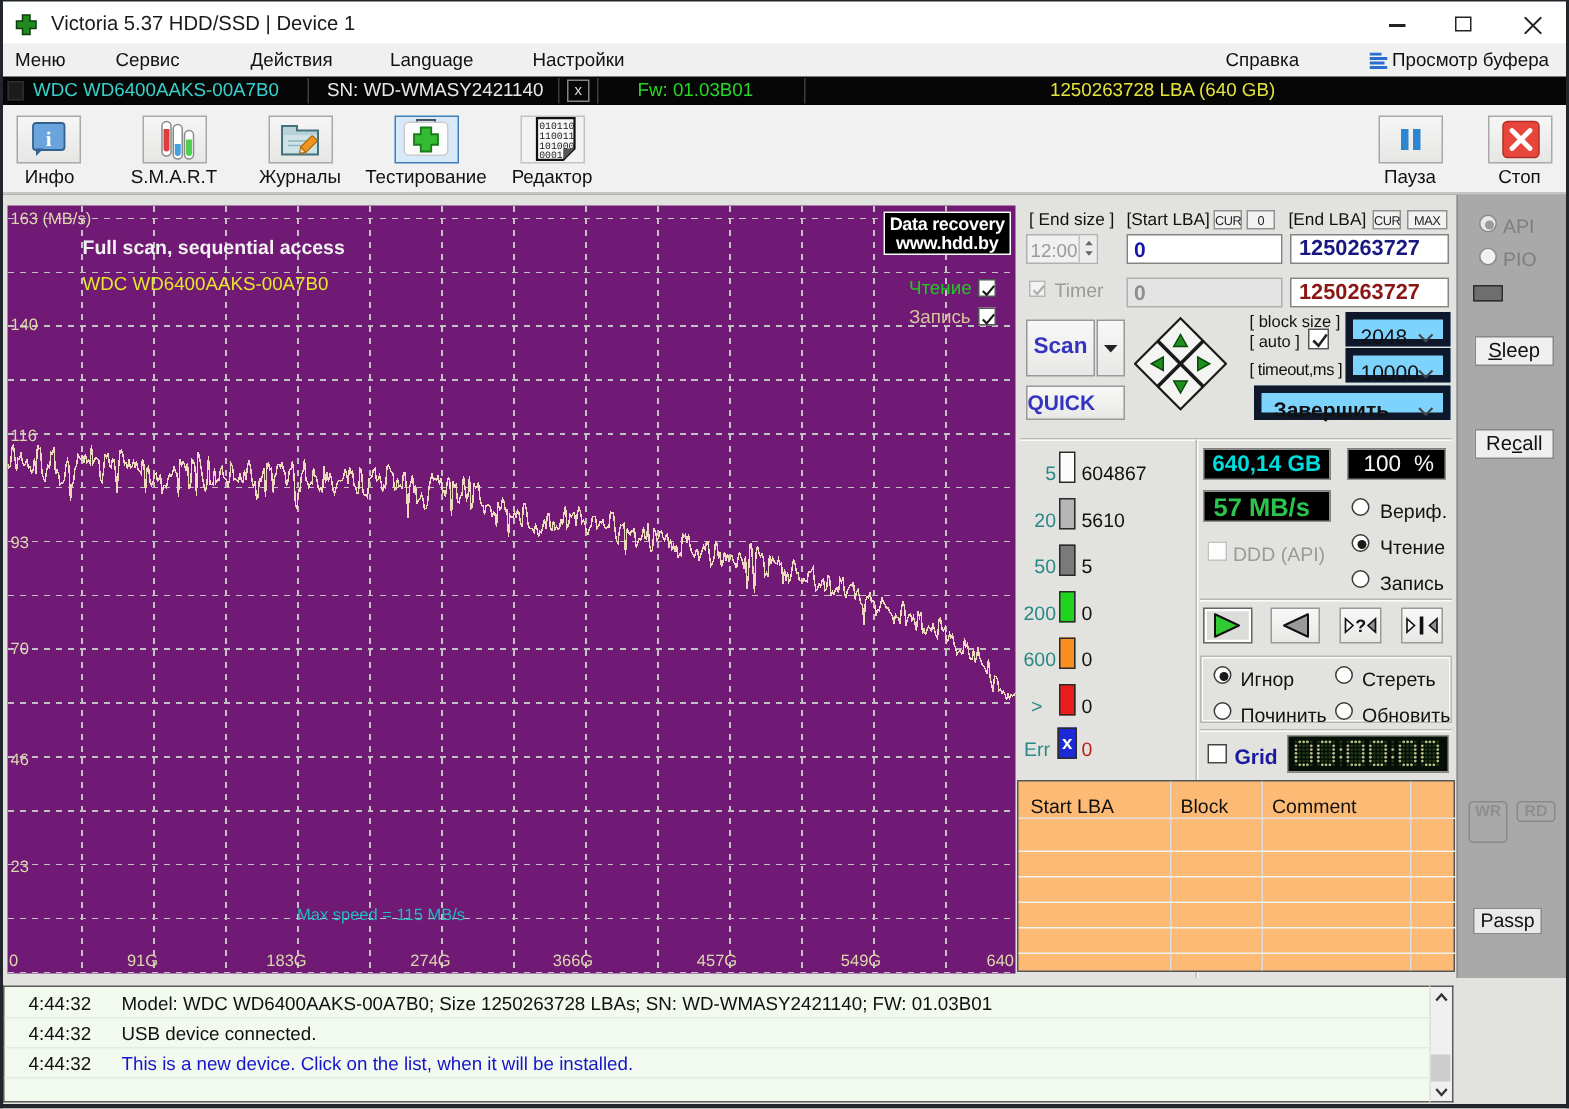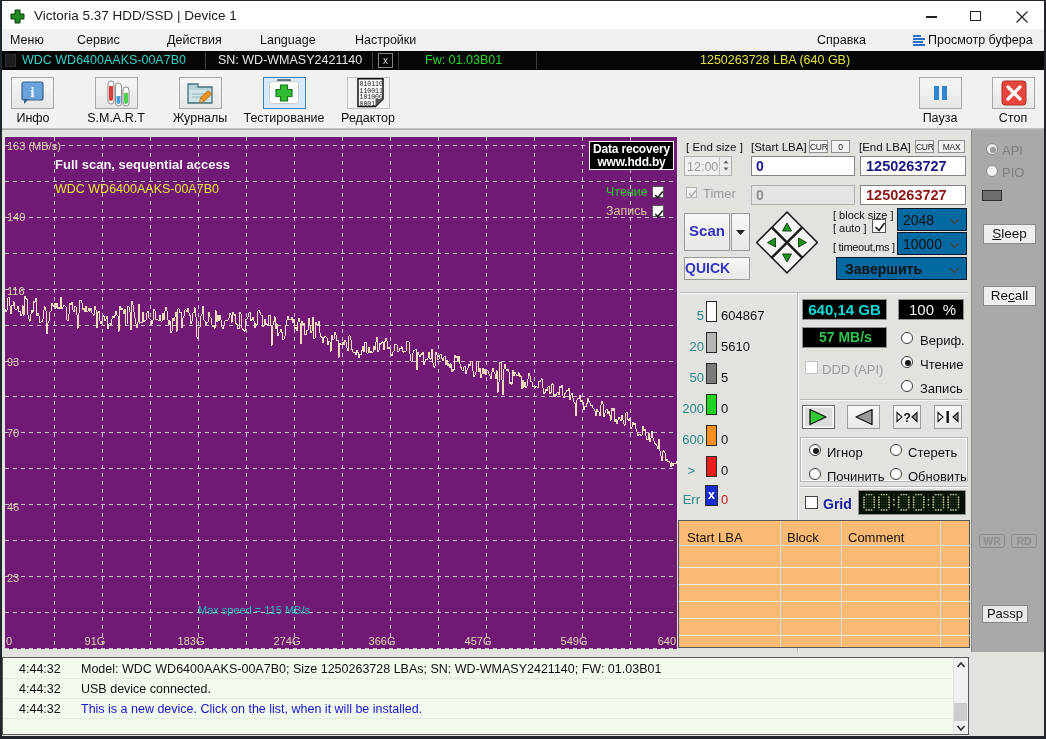--- a/index.html
+++ b/index.html
@@ -26,21 +26,21 @@
   #sidebar { position:absolute; left:971px; top:0px; width:75px; height:523px; background:#a9a9a9; border-left:1px solid #8a8a8a; }
   
   #logarea { left:0; top:652px; width:1046px; height:85px; background:#e2e2de; }
   #logbox { position:absolute; left:2px; top:5px; width:951px; height:78px; background:#f2f9ef; border:1px solid #5a5a5a; border-right:none; font-size:12.5px; color:#111; }
   #logscroll { position:absolute; left:953px; top:5px; width:16px; height:78px; background:#f0f0f0; border:1px solid #5a5a5a; border-left:1px solid #e0e0e0; }
   #logside { position:absolute; left:971px; top:0px; width:75px; height:85px; background:#a9a9a9; }
   #bottomborder { left:0; top:736px; width:1046px; height:3px; background:#20262b; z-index:50; }
   .led { background:#000; color:#00e5e5; }
   .sbtn { background:#f2f2f2; border:1px solid #909090; font-size:8.5px; color:#222; text-align:center; line-height:12px; letter-spacing:-0.3px; }
   .btn  { background:linear-gradient(#f8f8f8,#e8e8e6); border:1px solid #9a9a9a; }
-  .sel  { background:#0369a1; border:1px solid #0f172a; color:#111; }
+  .sel  { background:#7dd3fc; border:5px solid #0f172a; color:#111; }
   .chev { position:absolute; right:6px; top:9px; }
   .hlab { color:#2a8888; font-size:13px; text-align:right; }
   .hbox { width:11px; height:21px; border:1px solid #2a2a2a; }
   .hcnt { color:#111; font-size:13px; }
   .rad  { width:12px; height:12px; border-radius:50%; background:#fff; border:1px solid #3a3a3a; }
   .radon::after { content:""; position:absolute; left:3px; top:3px; width:6px; height:6px; border-radius:50%; background:#1a1a1a; }
   #rpanel span { white-space:nowrap; }
 </style>
 </head>
 <body>
@@ -271,21 +271,21 @@
       <span class="abs hbox" style="left:28px;top:322px;background:#ea1c1c"></span>
       <span class="abs hcnt" style="left:43px;top:329px">0</span>
     <span class="abs hlab" style="left:0px;top:358px;width:22px">Err</span>
       <span class="abs hbox" style="left:27px;top:351px;background:#1b2ad4;color:#fff;font-weight:bold;font-size:12.5px;text-align:center;line-height:19px;width:13px">x</span>
       <span class="abs hcnt" style="left:43px;top:358px;color:#c01818">0</span>
 
     <span class="abs" style="left:119px;top:159px;width:2px;height:359px;border-left:1px solid #b8b8b4;border-right:1px solid #fbfbfb"></span>
 
     <span class="abs led" style="left:124px;top:165px;width:85px;height:21px;border:1px solid #909090;font-weight:bold;font-size:15px;text-align:center;line-height:19px;color:#00dcdc">640,14 GB</span>
     <span class="abs led" style="left:220px;top:165px;width:66px;height:21px;border:1px solid #909090;font-size:15px;color:#f4f4f4;padding:1px 0 0 10px">100<span style="position:absolute;right:7px">%</span></span>
-    <span class="abs led" style="left:124px;top:193px;width:85px;height:21px;border:1px solid #909090;font-weight:bold;font-size:14px;color:#2cc44c;padding:1px 0 0 16px">57 MB/s</span>
+    <span class="abs led" style="left:124px;top:193px;width:85px;height:21px;border:1px solid #909090;font-weight:bold;font-size:17px;color:#2cc44c;padding:1px 0 0 6px">57 MB/s</span>
     <span class="abs" style="left:127px;top:227px;width:13px;height:13px;background:#fdfdfd;border:1px solid #c2c2c2"></span>
     <span class="abs" style="left:144px;top:228px;color:#9a9a9a;font-size:13px">DDD (API)</span>
 
     <span class="abs rad" style="left:223px;top:198px"></span>
       <span class="abs" style="left:242px;top:199px;font-size:13px">Вериф.</span>
     <span class="abs rad radon" style="left:223px;top:222px"></span>
       <span class="abs" style="left:242px;top:223px;font-size:13px">Чтение</span>
     <span class="abs rad" style="left:223px;top:246px"></span>
       <span class="abs" style="left:242px;top:247px;font-size:13px">Запись</span>
     <span class="abs" style="left:122px;top:265px;width:168px;height:2px;border-top:1px solid #b8b8b4;border-bottom:1px solid #fbfbfb"></span>
@@ -567,21 +567,21 @@
   <div id="sidebar">
     <span class="abs" style="left:14px;top:13px;width:12px;height:12px;border-radius:50%;background:#e8e8e8;border:1px solid #8a8a8a">
         <span style="position:absolute;left:3px;top:3px;width:6px;height:6px;border-radius:50%;background:#9a9a9a"></span>
       </span>
     <span class="abs" style="left:30px;top:13px;color:#7e7e7e;font-size:13px">API</span>
     <span class="abs" style="left:14px;top:35px;width:12px;height:12px;border-radius:50%;background:#f2f2f2;border:1px solid #8a8a8a"></span>
     <span class="abs" style="left:30px;top:35px;color:#7e7e7e;font-size:13px">PIO</span>
     <span class="abs" style="left:10px;top:60px;width:20px;height:11px;background:#6e6e6e;border:1px solid #2e2e2e"></span>
     <span class="abs" style="left:11px;top:94px;width:53px;height:20px;background:#efefef;border:1px solid #888;font-size:13.5px;color:#111;text-align:center;line-height:18px"><u>S</u>leep</span>
     <span class="abs" style="left:11px;top:156px;width:53px;height:20px;background:#efefef;border:1px solid #888;font-size:13.5px;color:#111;text-align:center;line-height:18px">Re<u>c</u>all</span>
-    <span class="abs" style="left:7px;top:404px;width:26px;height:14px;border:1px solid #898989;border-radius:3px;font-size:10.5px;font-weight:bold;color:#8f8f8f;text-align:center;line-height:12px">WR</span>
+    <span class="abs" style="left:7px;top:404px;width:26px;height:28px;border:1px solid #898989;border-radius:3px;font-size:10.5px;font-weight:bold;color:#8f8f8f;text-align:center;line-height:12px">WR</span>
     <span class="abs" style="left:39px;top:404px;width:26px;height:14px;border:1px solid #898989;border-radius:3px;font-size:10.5px;font-weight:bold;color:#8f8f8f;text-align:center;line-height:12px">RD</span>
     <span class="abs" style="left:10px;top:475px;width:46px;height:18px;background:#e9e9e9;border:1px solid #888;font-size:13px;color:#111;text-align:center;line-height:16px">Passp</span>
   </div>
 </div>
 <div class="abs" id="logarea">
   <div id="logbox">
     <span class="abs" style="left:0px;top:20px;width:100%;height:1px;background:#e3ecdf"></span>
     <span class="abs" style="left:0px;top:40px;width:100%;height:1px;background:#e3ecdf"></span>
     <span class="abs" style="left:0px;top:60px;width:100%;height:1px;background:#e3ecdf"></span>
     <span class="abs" style="left:16px;top:4px">4:44:32</span>

